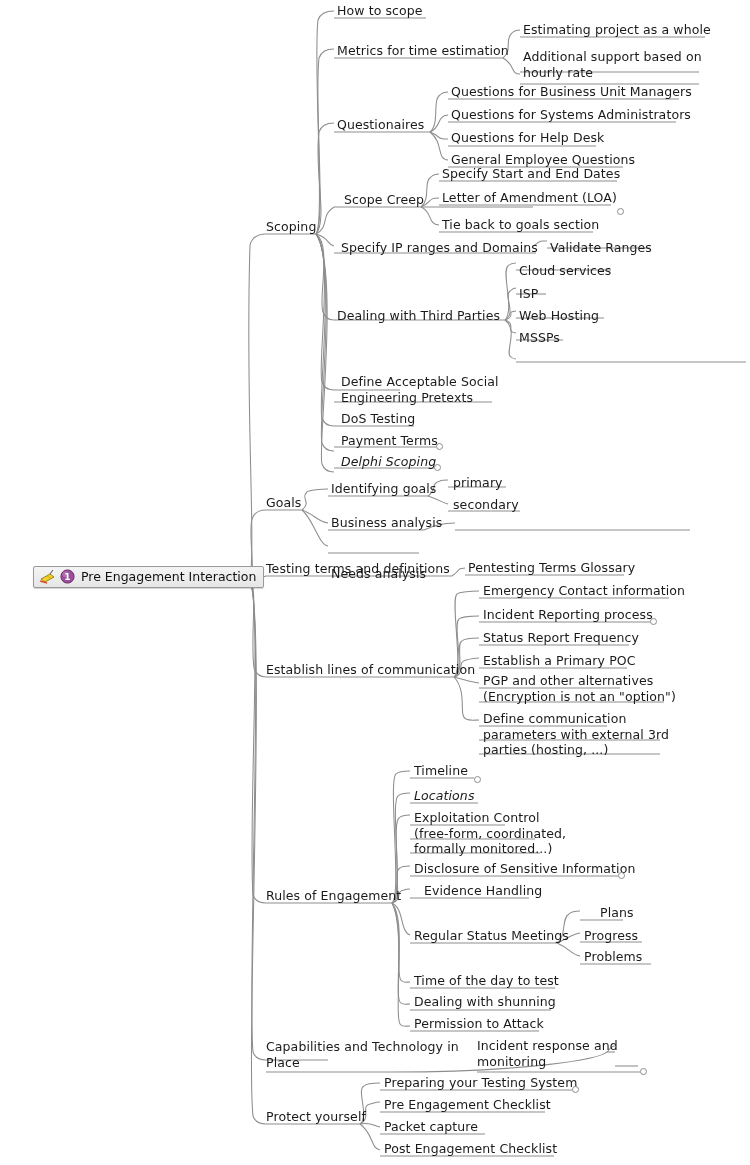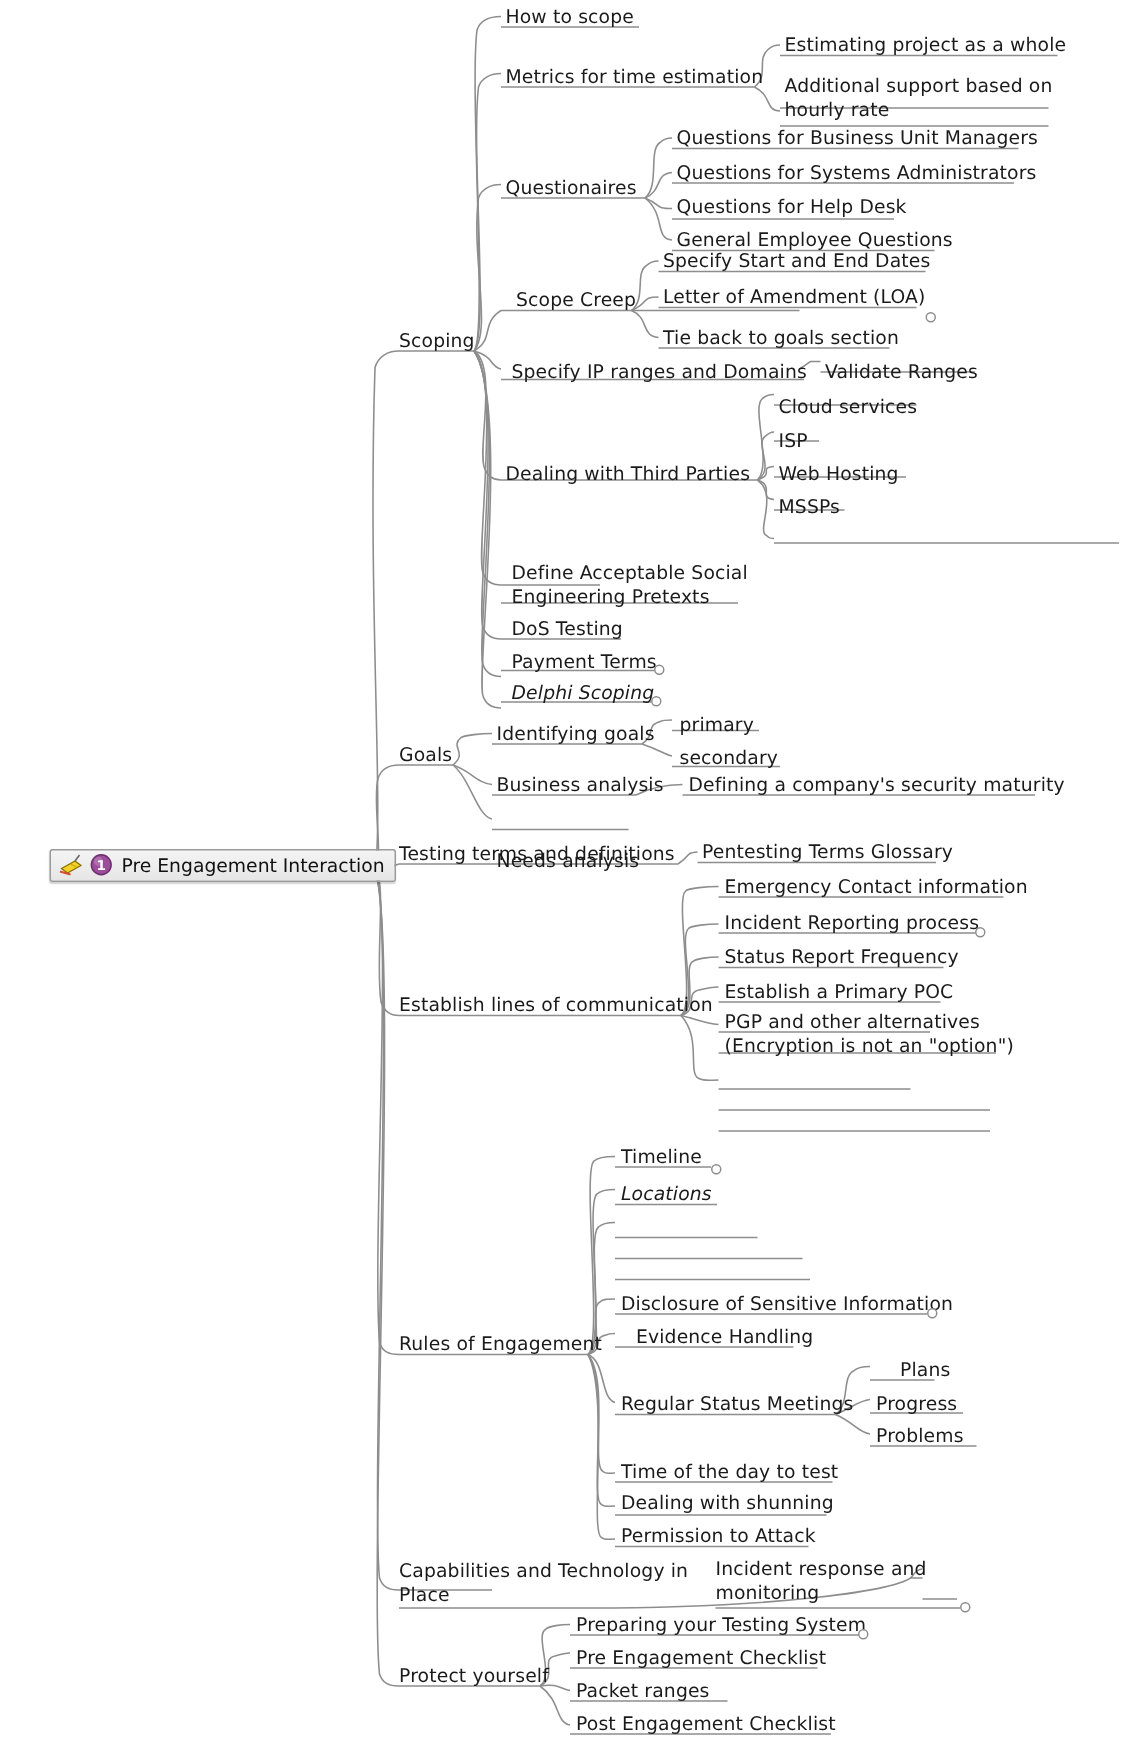--- a/index.html
+++ b/index.html
@@ -268,48 +268,49 @@
   <div class="node" style="left:341px; top:411px;">DoS Testing</div>
   <div class="node" style="left:341px; top:433px;">Payment Terms</div>
   <div class="circ" style="left:436px; top:443px;"></div>
   <div class="node italic" style="left:341px; top:454px;">Delphi Scoping</div>
   <div class="circ" style="left:434px; top:464px;"></div>
 
   <div class="node" style="left:331px; top:481px;">Identifying goals</div>
   <div class="node" style="left:453px; top:475px;">primary</div>
   <div class="node" style="left:453px; top:497px;">secondary</div>
   <div class="node" style="left:331px; top:515px;">Business analysis</div>
-  <div class="node" style="left:459px; top:515px;">Defining a company's security maturity</div>
   <div class="node" style="left:331px; top:538px;margin-top:28px;">Needs analysis</div>
 
   <div class="node" style="left:468px; top:560px;">Pentesting Terms Glossary</div>
 
   <div class="node" style="left:483px; top:583px;">Emergency Contact information</div>
   <div class="node" style="left:483px; top:607px;">Incident Reporting process</div>
   <div class="circ" style="left:650px; top:618px;"></div>
   <div class="node" style="left:483px; top:630px;">Status Report Frequency</div>
   <div class="node" style="left:483px; top:653px;">Establish a Primary POC</div>
   <div class="node" style="left:483px; top:673px;"><span>PGP and other alternatives</span><br><span>(Encryption is not an "option")</span></div>
+  <div class="node" style="left:483px; top:711px;"><span>Define communication</span><br><span>parameters with external 3rd</span><br><span>parties (hosting, ...)</span></div>
 
   <div class="node" style="left:414px; top:763px;">Timeline</div>
   <div class="circ" style="left:474px; top:776px;"></div>
   <div class="node" style="left:414px; top:788px;font-style:italic;">Locations</div>
+  <div class="node" style="left:414px; top:810px;"><span>Exploitation Control</span><br><span>(free-form, coordinated,</span><br><span>formally monitored...)</span></div>
   <div class="node" style="left:414px; top:861px;">Disclosure of Sensitive Information</div>
   <div class="circ" style="left:618px; top:872px;"></div>
   <div class="node" style="left:414px; top:883px;margin-left:10px;">Evidence Handling</div>
   <div class="node" style="left:414px; top:928px;">Regular Status Meetings</div>
   <div class="node" style="left:556px; top:905px;margin-left:44px;">Plans</div>
   <div class="node" style="left:584px; top:928px;">Progress</div>
   <div class="node" style="left:584px; top:949px;">Problems</div>
   <div class="node" style="left:414px; top:973px;">Time of the day to test</div>
   <div class="node" style="left:414px; top:994px;text-align:center;">Dealing with shunning</div>
   <div class="node" style="left:414px; top:1016px;">Permission to Attack</div>
 
   <div class="node" style="left:477px; top:1038px;"><span>Incident response and</span><br><span>monitoring</span></div>
   <div class="circ" style="left:640px; top:1068px;"></div>
 
   <div class="node" style="left:384px; top:1075px;">Preparing your Testing System</div>
   <div class="circ" style="left:572px; top:1086px;"></div>
   <div class="node" style="left:384px; top:1097px;">Pre Engagement Checklist</div>
-  <div class="node" style="left:384px; top:1119px;">Packet ranges</div>
+  <div class="node" style="left:384px; top:1119px;">Packet capture</div>
   <div class="node" style="left:384px; top:1141px;text-align:right;">Post Engagement Checklist</div>
 
 </div>
 
 </body></html>

